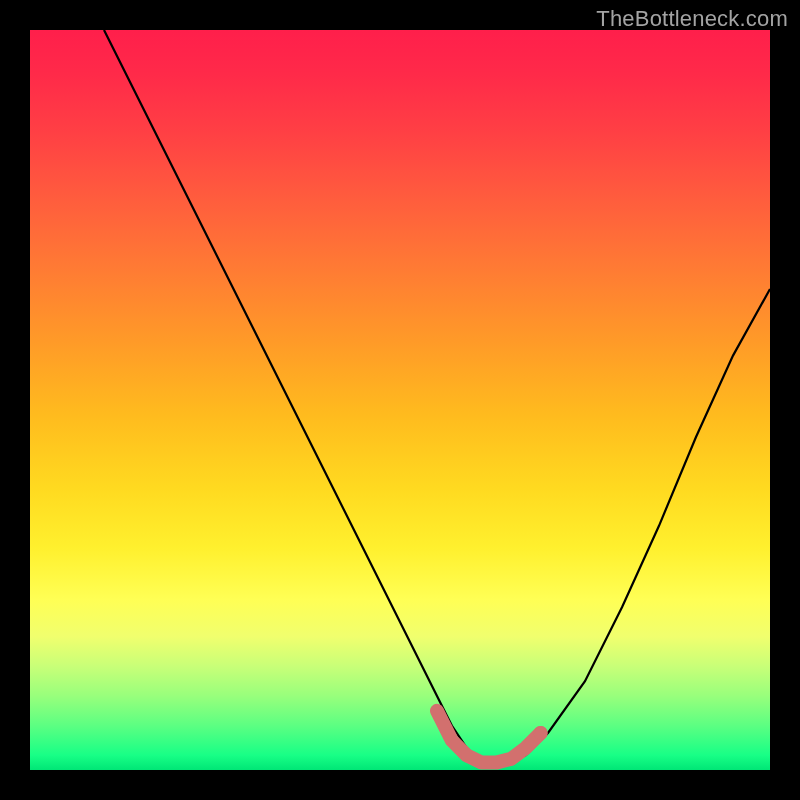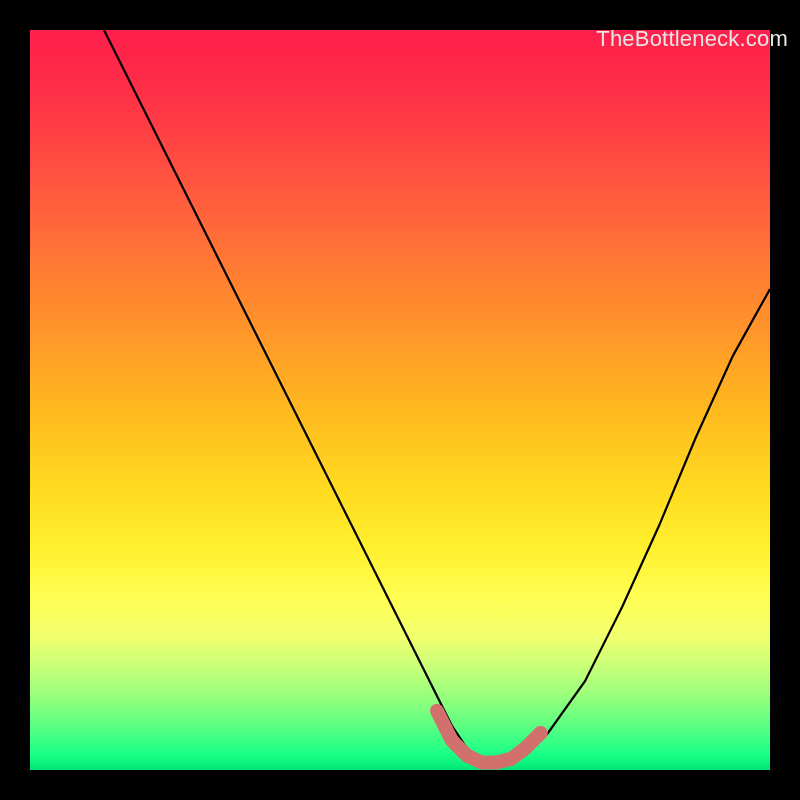--- a/index.html
+++ b/index.html
@@ -39,26 +39,25 @@
       #c8ff78 86%,
       #98ff7c 90%,
       #5cff82 94%,
       #18ff86 98%,
       #00e676 100%);
   }
   .watermark {
     position: absolute;
     top: 6px;
     right: 12px;
-    color: #e5e5e5;
+    color: #a3a3a3;
     font-size: 22px;
     font-weight: 500;
     letter-spacing: 0.2px;
     z-index: 5;
-    margin-top: 20px;
   }
   svg.curve {
     position: absolute;
     left: 0;
     top: 0;
     width: 740px;
     height: 740px;
     z-index: 3;
   }
 </style>

